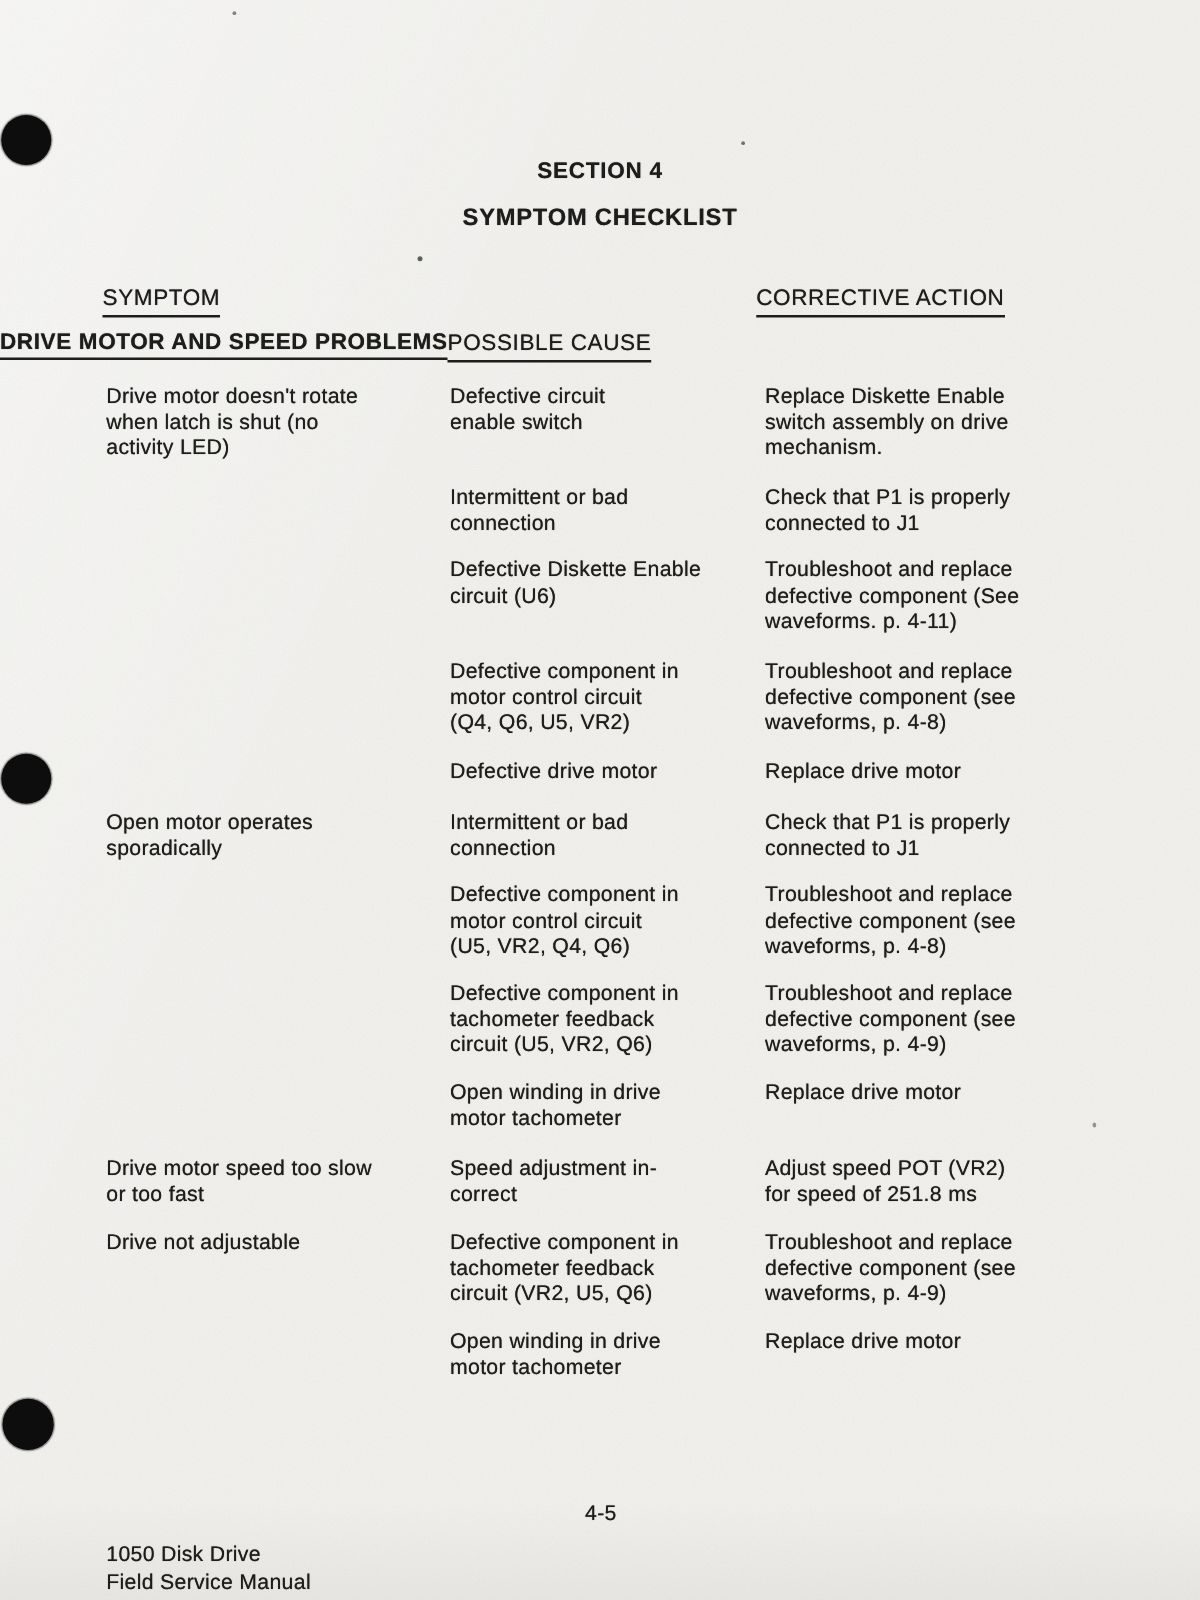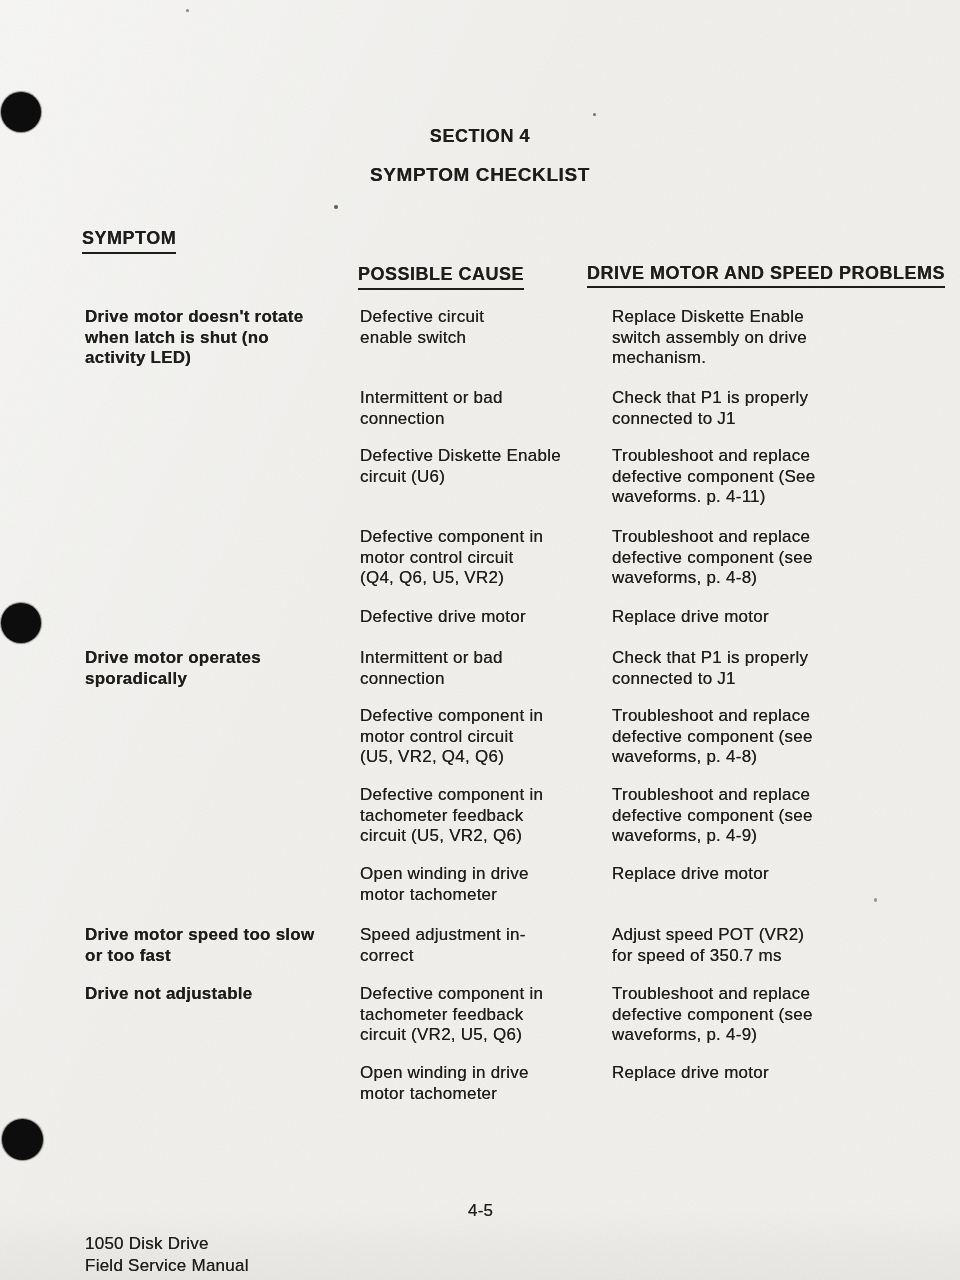--- a/index.html
+++ b/index.html
@@ -35,43 +35,43 @@
   .section-title{
     position:absolute;top:126px;left:0;width:960px;text-align:center;
     font-size:18px;font-weight:bold;letter-spacing:.6px;
   }
   .doc-title{
     position:absolute;top:164px;left:0;width:960px;text-align:center;
     font-size:19px;font-weight:bold;letter-spacing:.6px;
   }
   .col-head{
     position:absolute;top:228px;
-    font-size:18px;font-weight:bold;letter-spacing:.5px;
+    font-size:18px;font-weight:normal;letter-spacing:.5px;
     border-bottom:2px solid var(--ink);
     padding-bottom:3px;
   }
   .col-head.symptom{left:82px;}
   .col-head.cause{left:358px;margin-top:36px;}
   .col-head.action{left:605px;}
   .category-row{
-    position:absolute;top:263px;left:0;width:945px;text-align:right;
+    position:absolute;top:263px;left:0;width:945px;text-align:left;
   }
   .category-row span{
     display:inline-block;
     font-size:18px;font-weight:bold;letter-spacing:.5px;
     border-bottom:2px solid var(--ink);
     padding-bottom:2px;
   }
   .row{position:absolute;left:0;width:960px;}
   .cell{
     position:absolute;top:0;
     font-size:17px;line-height:20.5px;
     white-space:pre-line;
   }
-  .cell.symptom{left:85px;width:278px;font-weight:bold;}
+  .cell.symptom{left:85px;width:278px;}
   .cell.cause{left:360px;width:250px;}
   .cell.action{left:612px;width:295px;}
   .footer-doc{
     position:absolute;left:85px;top:1201px;
     font-size:17px;line-height:22px;margin-top:32px;
   }
   .page-number{
     position:absolute;left:468px;top:1201px;
     font-size:17px;
   }
@@ -101,20 +101,21 @@
   <div class="speck speck-1"></div>
   <div class="speck speck-2"></div>
   <div class="speck speck-3"></div>
   <div class="speck speck-4"></div>
 
   <div class="section-title txt">SECTION 4</div>
   <div class="doc-title txt">SYMPTOM CHECKLIST</div>
 
   <div class="col-head symptom txt">SYMPTOM</div>
   <div class="col-head cause txt">POSSIBLE CAUSE</div>
+  <div class="col-head action txt">CORRECTIVE ACTION</div>
 
   <div class="category-row">
     <span class="txt">DRIVE MOTOR AND SPEED PROBLEMS</span>
   </div>
 
   <div>
       <div class="row" style="top: 307px;">
     <div class="cell symptom txt">Drive motor doesn't rotate
 when latch is shut (no
 activity LED)</div>
@@ -147,21 +148,21 @@
     <div class="cell action txt">Troubleshoot and replace
 defective component (see
 waveforms, p. 4-8)</div>
   </div>
       <div class="row" style="top: 607px;">
     <div class="cell symptom txt"></div>
     <div class="cell cause txt">Defective drive motor</div>
     <div class="cell action txt">Replace drive motor</div>
   </div>
       <div class="row" style="top: 648px;">
-    <div class="cell symptom txt">Drive motor operates
+    <div class="cell symptom txt">Open motor operates
 sporadically</div>
     <div class="cell cause txt">Intermittent or bad
 connection</div>
     <div class="cell action txt">Check that P1 is properly
 connected to J1</div>
   </div>
       <div class="row" style="top: 706px;">
     <div class="cell symptom txt"></div>
     <div class="cell cause txt">Defective component in
 motor control circuit
@@ -184,21 +185,21 @@
     <div class="cell cause txt">Open winding in drive
 motor tachometer</div>
     <div class="cell action txt">Replace drive motor</div>
   </div>
       <div class="row" style="top: 925px;">
     <div class="cell symptom txt">Drive motor speed too slow
 or too fast</div>
     <div class="cell cause txt">Speed adjustment in-
 correct</div>
     <div class="cell action txt">Adjust speed POT (VR2)
-for speed of 350.7 ms</div>
+for speed of 251.8 ms</div>
   </div>
       <div class="row" style="top: 984px;">
     <div class="cell symptom txt">Drive not adjustable</div>
     <div class="cell cause txt">Defective component in
 tachometer feedback
 circuit (VR2, U5, Q6)</div>
     <div class="cell action txt">Troubleshoot and replace
 defective component (see
 waveforms, p. 4-9)</div>
   </div>

